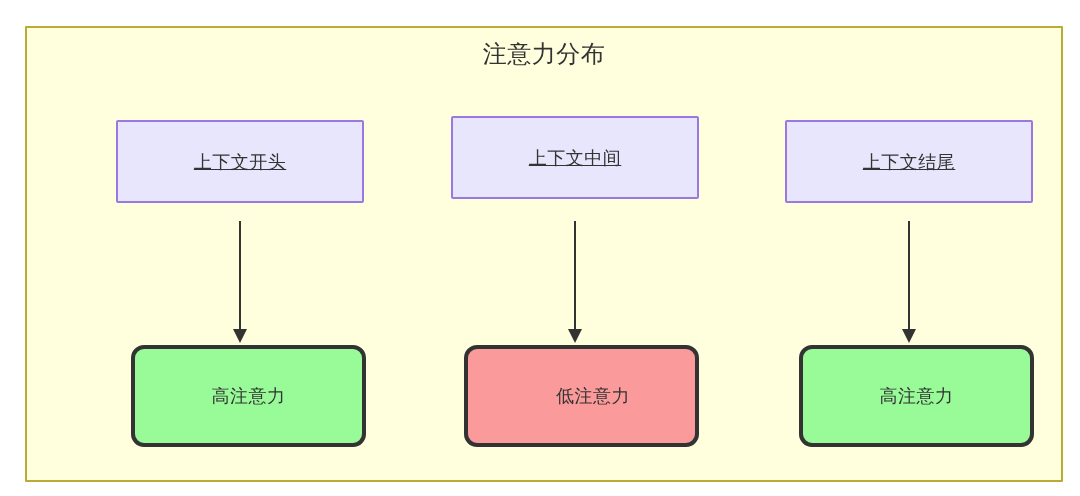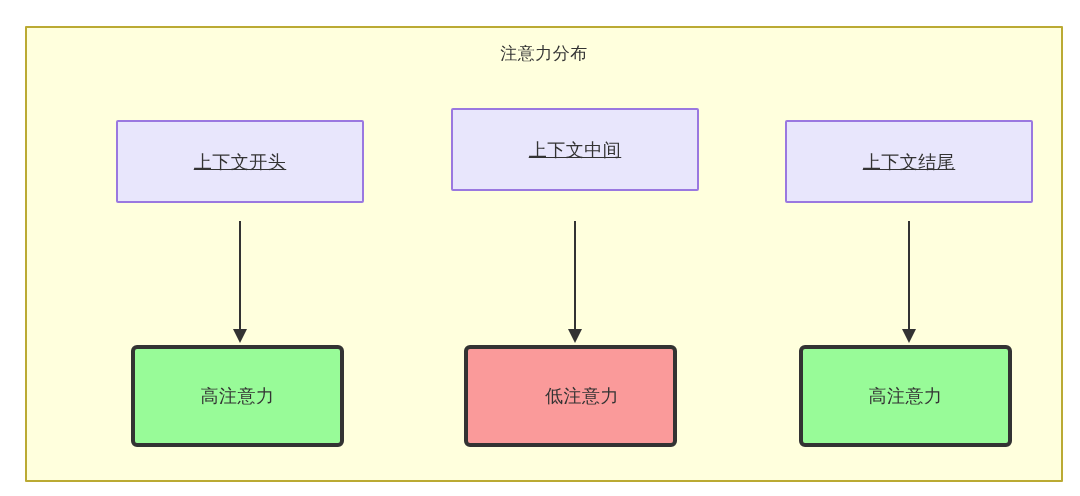--- a/index.html
+++ b/index.html
@@ -33,21 +33,21 @@
     border: 2px solid #bbaa33;
     border-radius: 1px;
   }
 
   .subgraph-title {
     position: absolute;
     left: 0;
     top: 14px;
     width: 100%;
     text-align: center;
-    font-size: 17px;
+    font-size: 24px;
     color: #333333;
     line-height: 24px;
     letter-spacing: 0.5px;
     white-space: nowrap;
   }
 
   
   .node {
     position: absolute;
     box-sizing: border-box;
@@ -65,31 +65,31 @@
     background: #e8e6fc;
     border: 2px solid #9a78e0;
     border-radius: 2px;
     width: 248px;
     height: 83px;
     text-decoration: underline;
   }
 
   .node.attn {
     border: 4px solid #333333;
-    border-radius: 6px;
-    width: 213px;
+    border-radius: 13px;
+    width: 235px;
     height: 102px;
   }
 
   .node.attn-high { background: #98fb98; }
   .node.attn-low  { background: #fa9a9a; }
 
   
   #ctx-start  { left: 89px;  top: 92px; }
-  #ctx-middle { left: 424px; top: 80px; }
+  #ctx-middle { left: 424px; top: 88px; }
   #ctx-end    { left: 758px; top: 92px; text-align: right; }
 
   #attn-start  { left: 104px; top: 317px; }
   #attn-middle { left: 437px; top: 317px; padding-left: 23px; }
   #attn-end    { left: 772px; top: 317px; }
 
   
   .edge {
     position: absolute;
     top: 193px;

